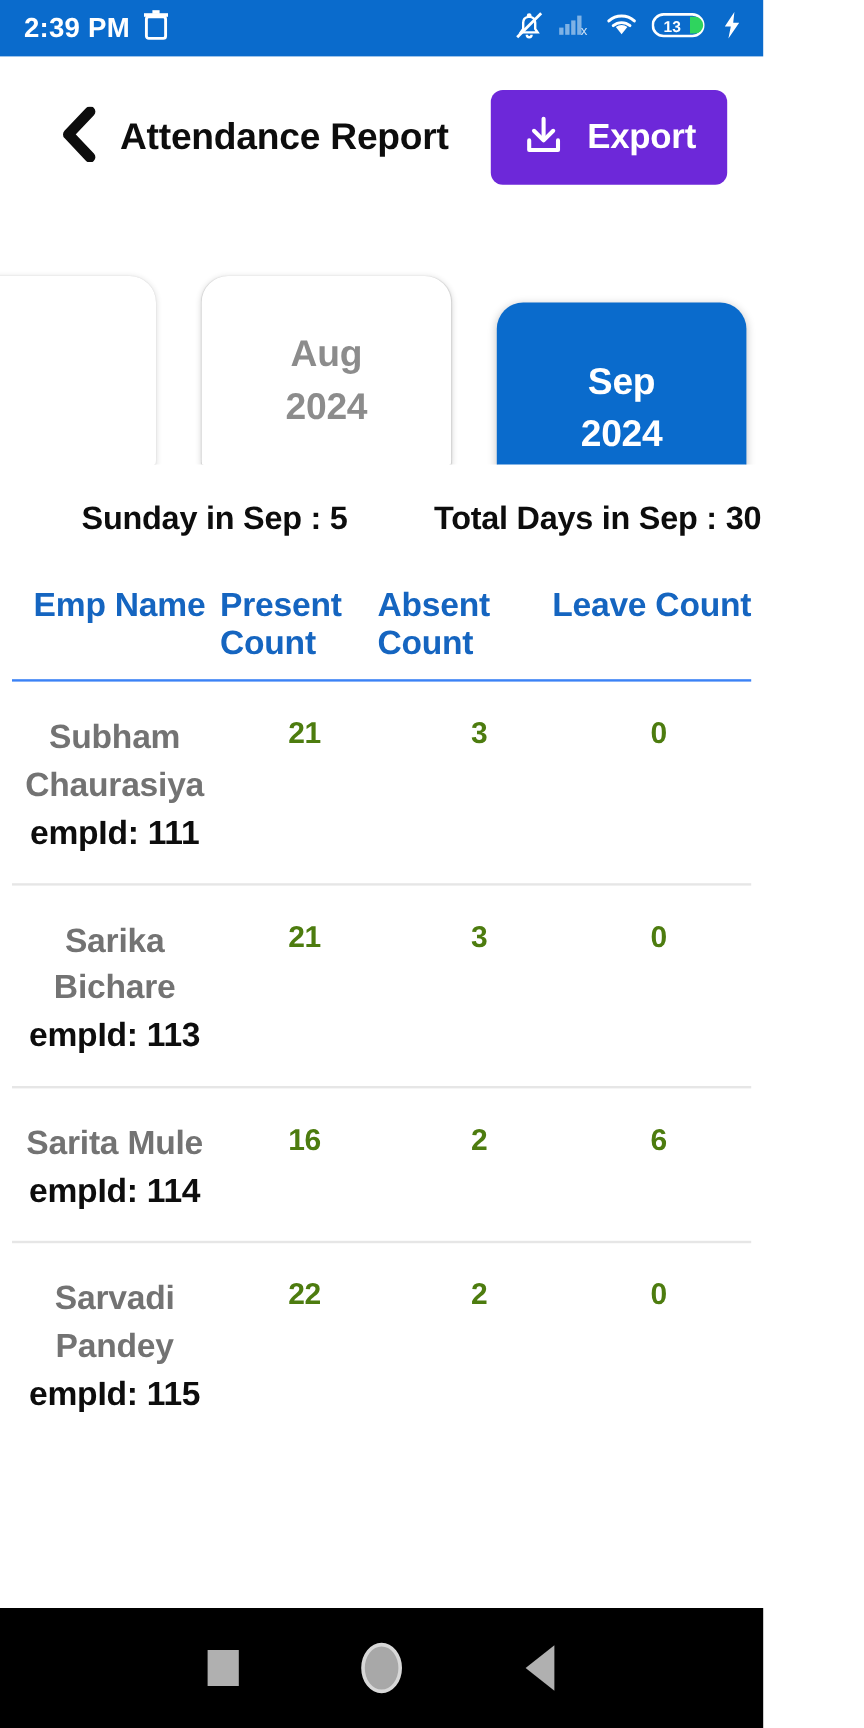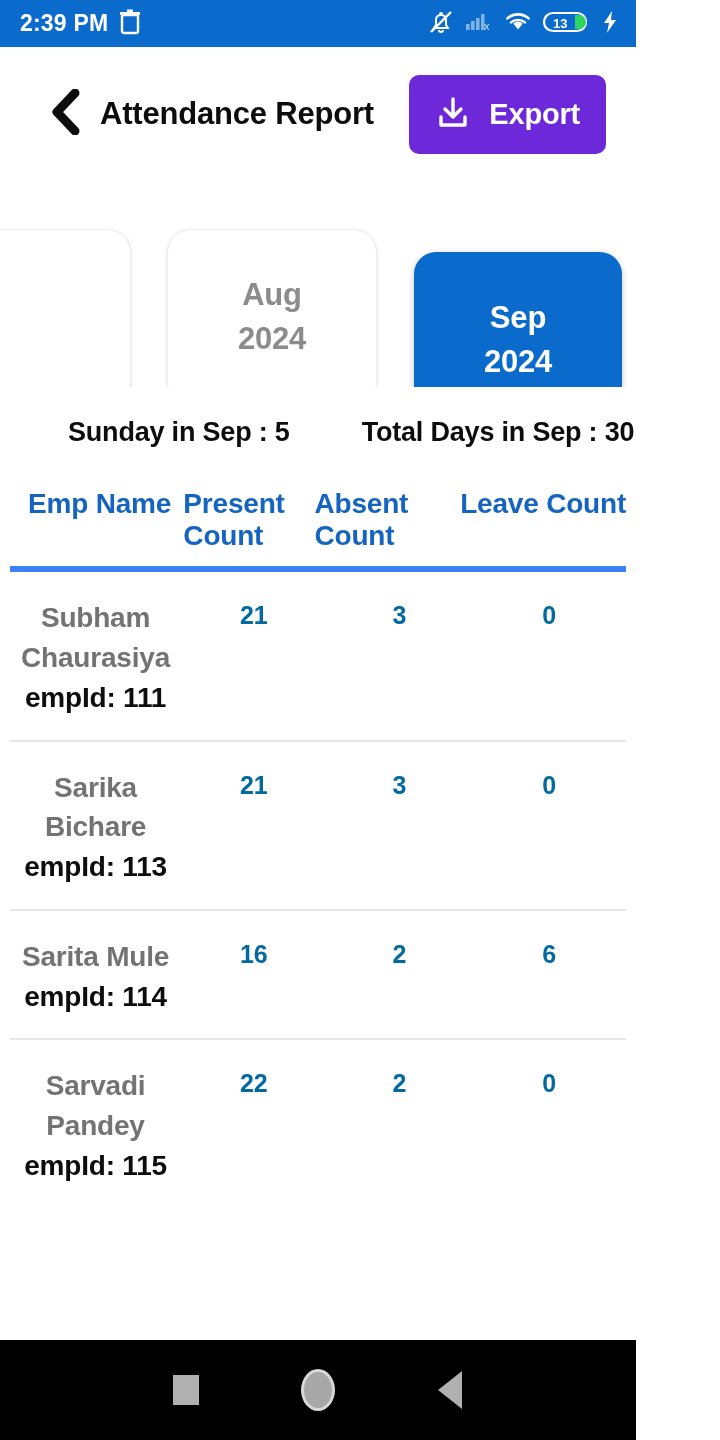--- a/index.html
+++ b/index.html
@@ -115,21 +115,21 @@
     margin-top: 40px;
     padding: 0 10px;
     flex: 1 1 auto;
     overflow: hidden;
   }
   .t-row {
     display: flex; align-items: flex-start;
   }
   .t-head {
     padding: 0 0 14px 0;
-    border-bottom: 6px solid #3b82f6;
+    border-bottom: 2px solid #3b82f6;
   }
   .t-head .cell {
     color: #1565C0; font-size: 28px; font-weight: bold; letter-spacing: -.2px;
     line-height: 1.15;
   }
   .c-name { width: 200px; text-align: center; }
   .c-present { width: 170px; text-align: center; }
   .c-absent  { width: 170px; text-align: center; }
   .c-leave   { width: 180px; text-align: center; }
   .t-head .c-name   { text-align: left;  padding-left: 18px; }
@@ -146,21 +146,21 @@
     font-size: 28px; font-weight: bold; color: #737373;
     line-height: 1.42; text-align: center;
     letter-spacing: -.2px;
   }
   .emp-id {
     font-size: 28px; font-weight: bold; color: #0d0d0d;
     line-height: 1.42; text-align: center;
     letter-spacing: -.2px;
   }
   .num {
-    font-size: 25px; font-weight: bold; color: #0369a1;
+    font-size: 25px; font-weight: bold; color: #4d7c0f;
     text-align: center; line-height: 1.42;
     letter-spacing: -.2px;
   }
 
   
   .nav-bar {
     height: 100px; background: #000000;
     display: flex; align-items: center; justify-content: space-around;
     padding: 0 120px;
     flex: 0 0 auto;

